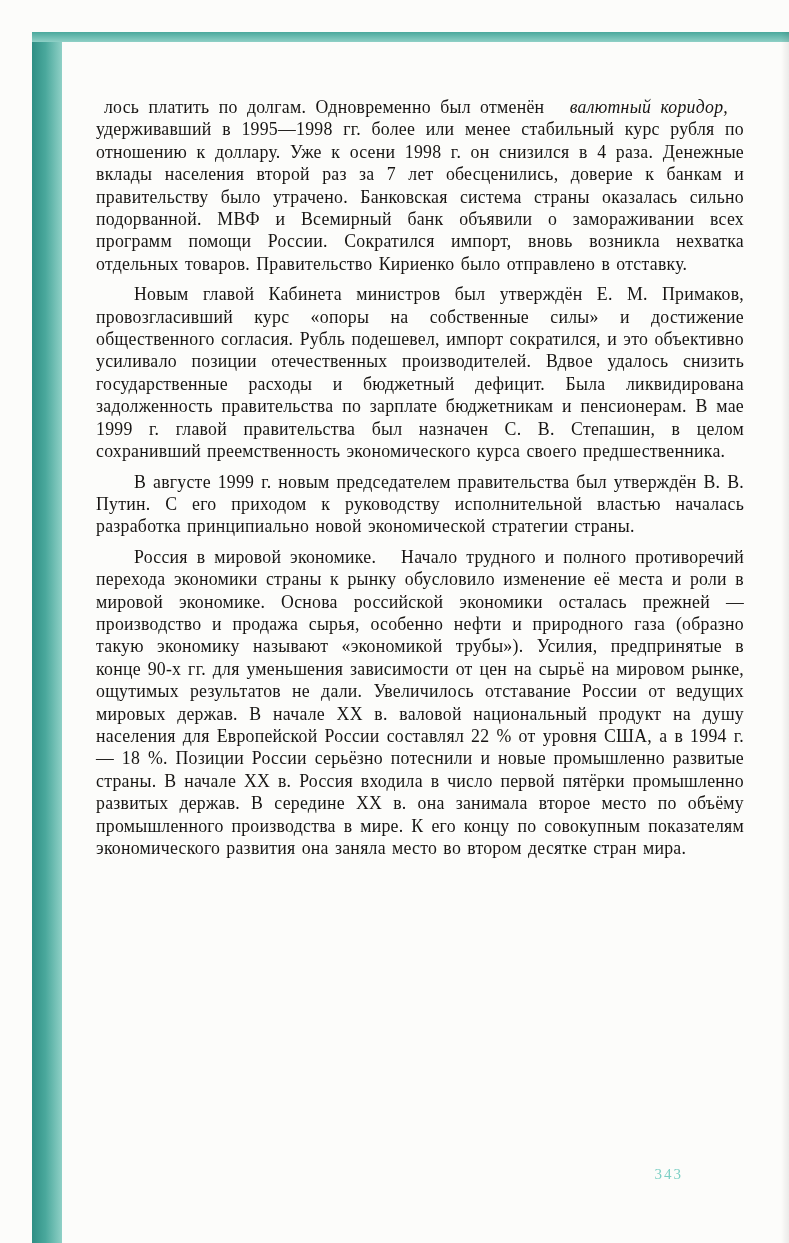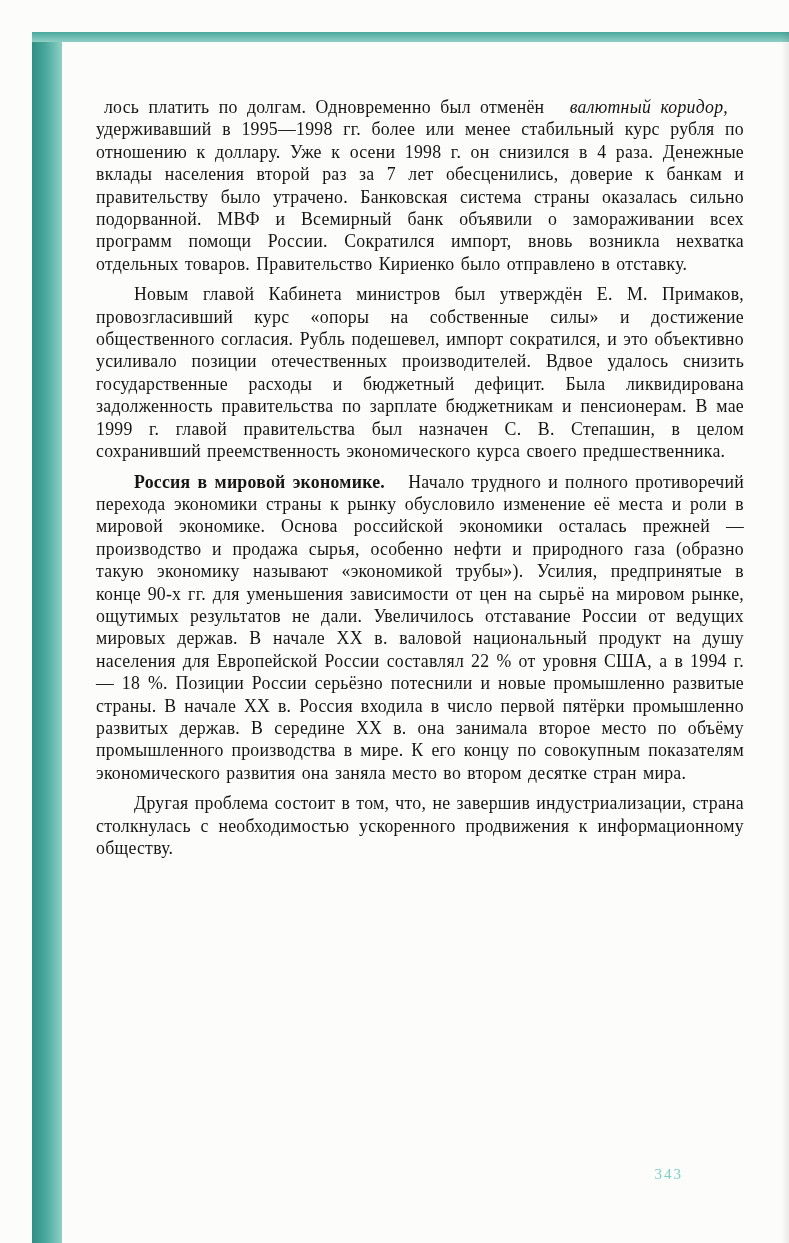--- a/index.html
+++ b/index.html
@@ -49,21 +49,21 @@
     line-height: 22.4px;
     color: var(--text-color);
     text-align: justify;
     letter-spacing: 0.25px;
     word-spacing: 1.5px;
   }
   .para { text-indent: 0; }
   .para.indent { text-indent: 30px; }
   .seg.normal { font-style: normal; font-weight: normal; }
   .seg.italic { font-style: italic; }
-  .seg.bold { font-weight: bold; }
+  .seg.bold { font-weight: normal; }
   .page-number {
     position: absolute;
     right: 106px;
     bottom: 60px;
     color: var(--page-number-color);
     font-size: 15px;
     letter-spacing: 2px;
     font-weight: normal;
   }
 </style>
@@ -71,18 +71,18 @@
 <body>
 
 <div class="scan">
   <div class="edge-left"></div>
   <div class="edge-top"></div>
   <div class="edge-right-shadow"></div>
 
   <div class="text-block">
       <p class="para"><span class="seg normal">лось платить по долгам. Одновременно был отменён </span><span class="seg italic">валютный коридор,</span><span class="seg normal"> удерживавший в 1995—1998 гг. более или менее стабильный курс рубля по отношению к доллару. Уже к осени 1998 г. он снизился в 4 раза. Денежные вклады населения второй раз за 7 лет обесценились, доверие к банкам и правительству было утрачено. Банковская система страны оказалась сильно подорванной. МВФ и Всемирный банк объявили о замораживании всех программ помощи России. Сократился импорт, вновь возникла нехватка отдельных товаров. Правительство Кириенко было отправлено в отставку.</span></p>
       <p class="para indent"><span class="seg normal">Новым главой Кабинета министров был утверждён Е. М. Примаков, провозгласивший курс «опоры на собственные силы» и достижение общественного согласия. Рубль подешевел, импорт сократился, и это объективно усиливало позиции отечественных производителей. Вдвое удалось снизить государственные расходы и бюджетный дефицит. Была ликвидирована задолженность правительства по зарплате бюджетникам и пенсионерам. В мае 1999 г. главой правительства был назначен С. В. Степашин, в целом сохранивший преемственность экономического курса своего предшественника.</span></p>
+      <p class="para indent"><span class="seg normal">В августе 1999 г. новым председателем правительства был утверждён В. В. Путин. С его приходом к руководству исполнительной властью началась разработка принципиально новой экономической стратегии страны.</span></p>
       <p class="para indent"><span class="seg bold">Россия в мировой экономике.</span><span class="seg normal"> Начало трудного и полного противоречий перехода экономики страны к рынку обусловило изменение её места и роли в мировой экономике. Основа российской экономики осталась прежней — производство и продажа сырья, особенно нефти и природного газа (образно такую экономику называют «экономикой трубы»). Усилия, предпринятые в конце 90-х гг. для уменьшения зависимости от цен на сырьё на мировом рынке, ощутимых результатов не дали. Увеличилось отставание России от ведущих мировых держав. В начале XX в. валовой национальный продукт на душу населения для Европейской России составлял 22 % от уровня США, а в 1994 г. — 18 %. Позиции России серьёзно потеснили и новые промышленно развитые страны. В начале XX в. Россия входила в число первой пятёрки промышленно развитых держав. В середине XX в. она занимала второе место по объёму промышленного производства в мире. К его концу по совокупным показателям экономического развития она заняла место во втором десятке стран мира.</span></p>
-      <p class="para indent"><span class="seg normal">Другая проблема состоит в том, что, не завершив индустриализации, страна столкнулась с необходимостью ускоренного продвижения к информационному обществу.</span></p>
     </div>
 
   <div class="page-number">343</div>
 </div>
 
 </body></html>

